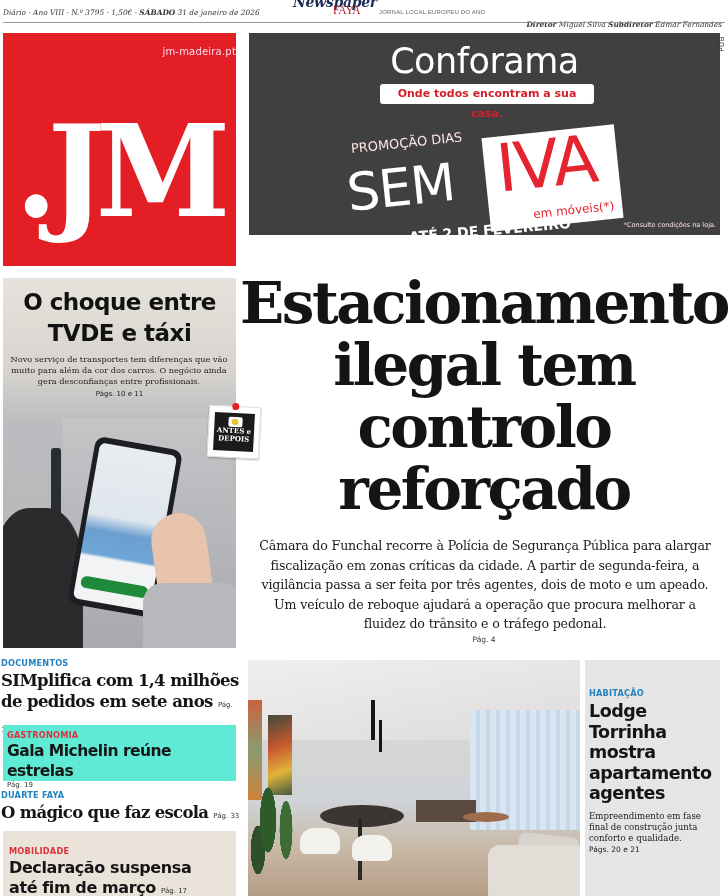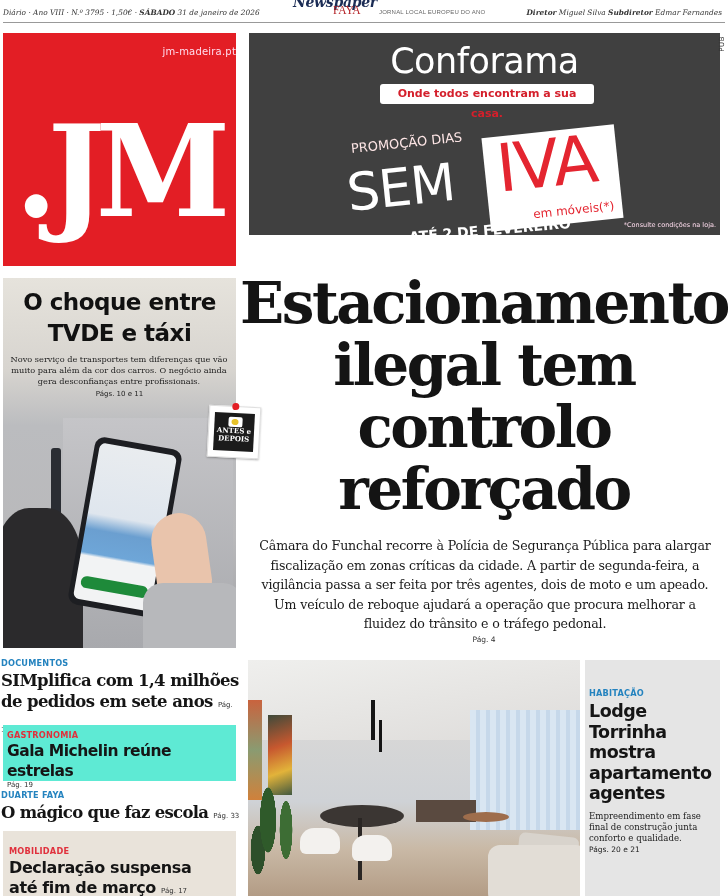--- a/index.html
+++ b/index.html
@@ -7,21 +7,21 @@
   body { position: relative; font-family: "DejaVu Sans", sans-serif; color: #1a1a1a; }
 
   
   .topbar { position: absolute; left: 0; top: 0; width: 728px; height: 24px; }
   .topbar .issue { position: absolute; left: 3px; top: 8px; font-family: "DejaVu Serif", serif; font-style: italic; font-size: 7.4px; color: #333; white-space: nowrap; }
   .topbar .issue b { font-weight: bold; }
   .topbar .award { position: absolute; left: 293px; top: -6px; width: 200px; height: 24px; }
   .topbar .award .np { position: absolute; left: 0; top: 0; font-family: "DejaVu Serif", serif; font-weight: bold; font-style: italic; font-size: 14px; color: #1b2c55; letter-spacing: -0.3px; }
   .topbar .award .aw { position: absolute; left: 40px; top: 10px; font-family: "Liberation Serif", serif; font-size: 11.5px; color: #b32025; letter-spacing: -0.2px; }
   .topbar .award .jl { position: absolute; left: 86px; top: 15px; font-family: "Liberation Sans", sans-serif; font-size: 6px; color: #666; letter-spacing: 0.2px; white-space: nowrap; }
-  .topbar .staff { position: absolute; right: 6px; top: 8px; font-family: "DejaVu Serif", serif; font-style: italic; font-size: 7.4px; color: #333; white-space: nowrap; }
+  .topbar .staff { position: absolute; right: 6px; top: 20px; font-family: "DejaVu Serif", serif; font-style: italic; font-size: 7.4px; color: #333; white-space: nowrap; }
   .topbar .staff b { font-weight: bold; }
   .rule { position: absolute; left: 3px; top: 22px; width: 722px; height: 1px; background: #999; }
 
   
   .logo { position: absolute; left: 3px; top: 33px; width: 233px; height: 233px; background: #e31e25; }
   .logo .url { position: absolute; top: 13px; width: 100%; text-align: right; color: #fde; font-family: "DejaVu Sans", sans-serif; font-size: 10px; letter-spacing: 0.2px; }
   .logo .mark { position: absolute; left: 12px; top: 74px; font-family: "DejaVu Serif", serif; font-weight: bold; font-size: 128px; color: #fff; letter-spacing: -10px; line-height: 1; transform: scaleX(0.95); transform-origin: left; }
 
   
   .ad { position: absolute; left: 249px; top: 33px; width: 471px; height: 202px; background: #404040; overflow: hidden; }

